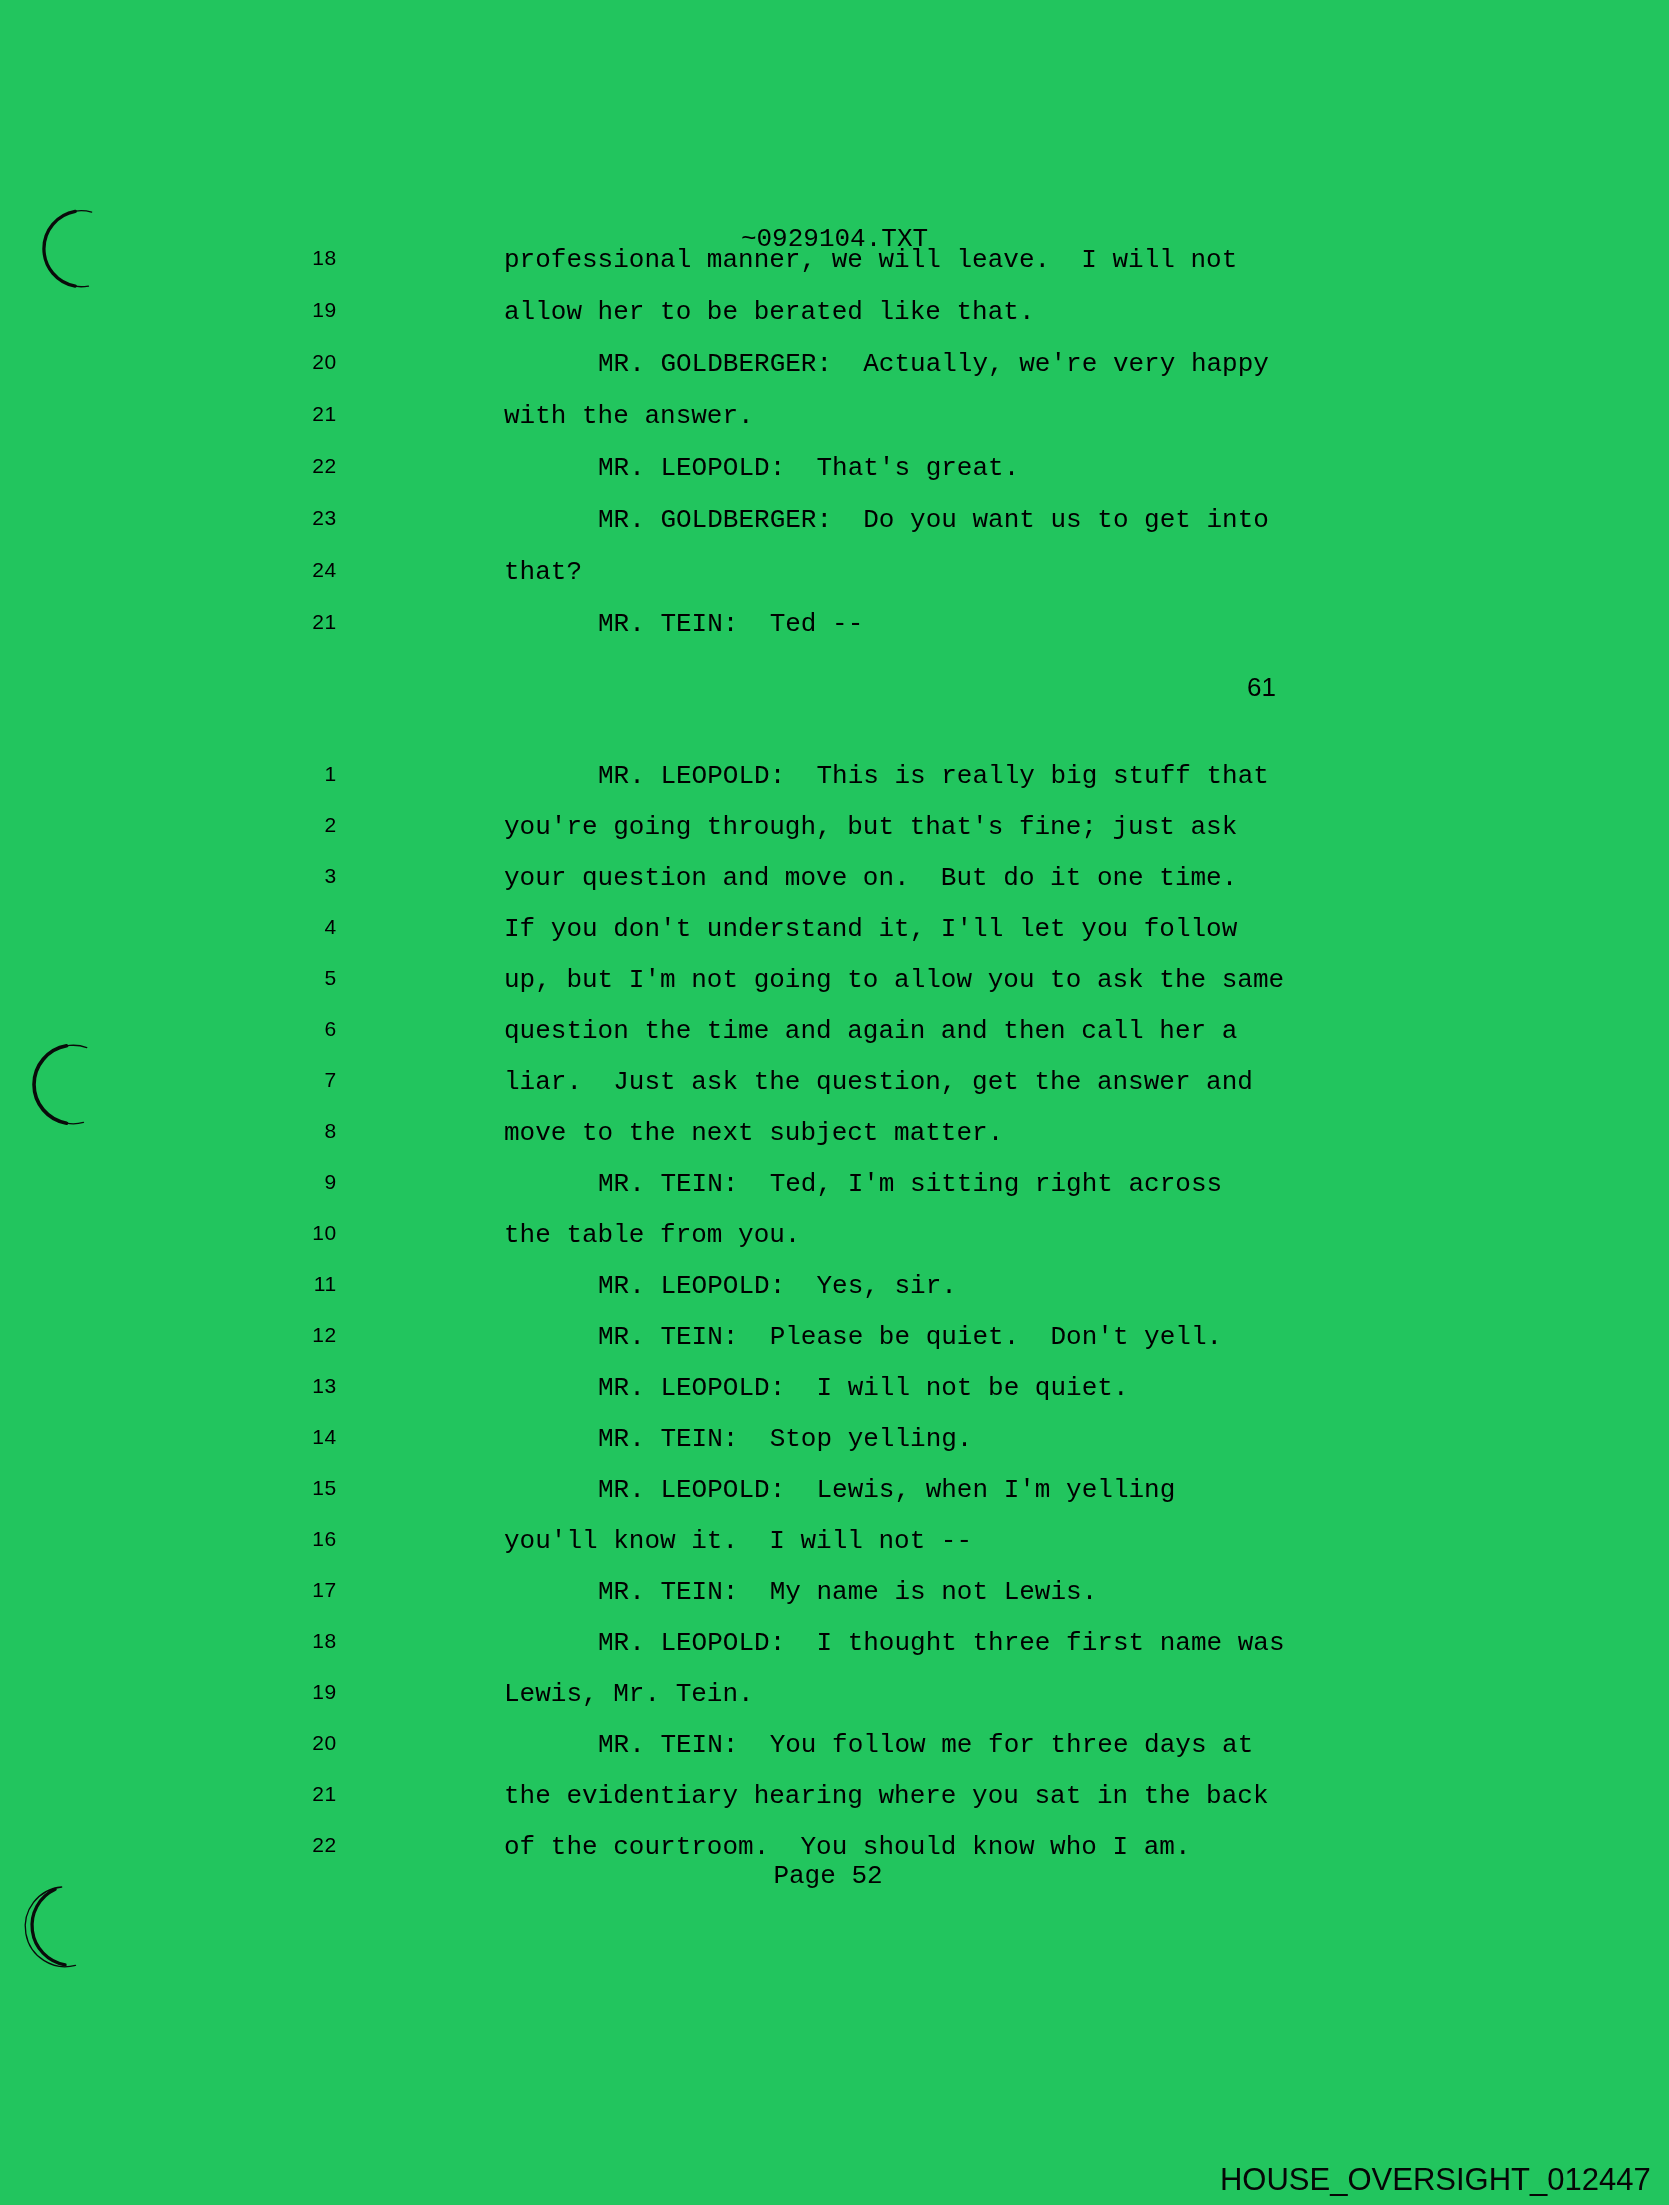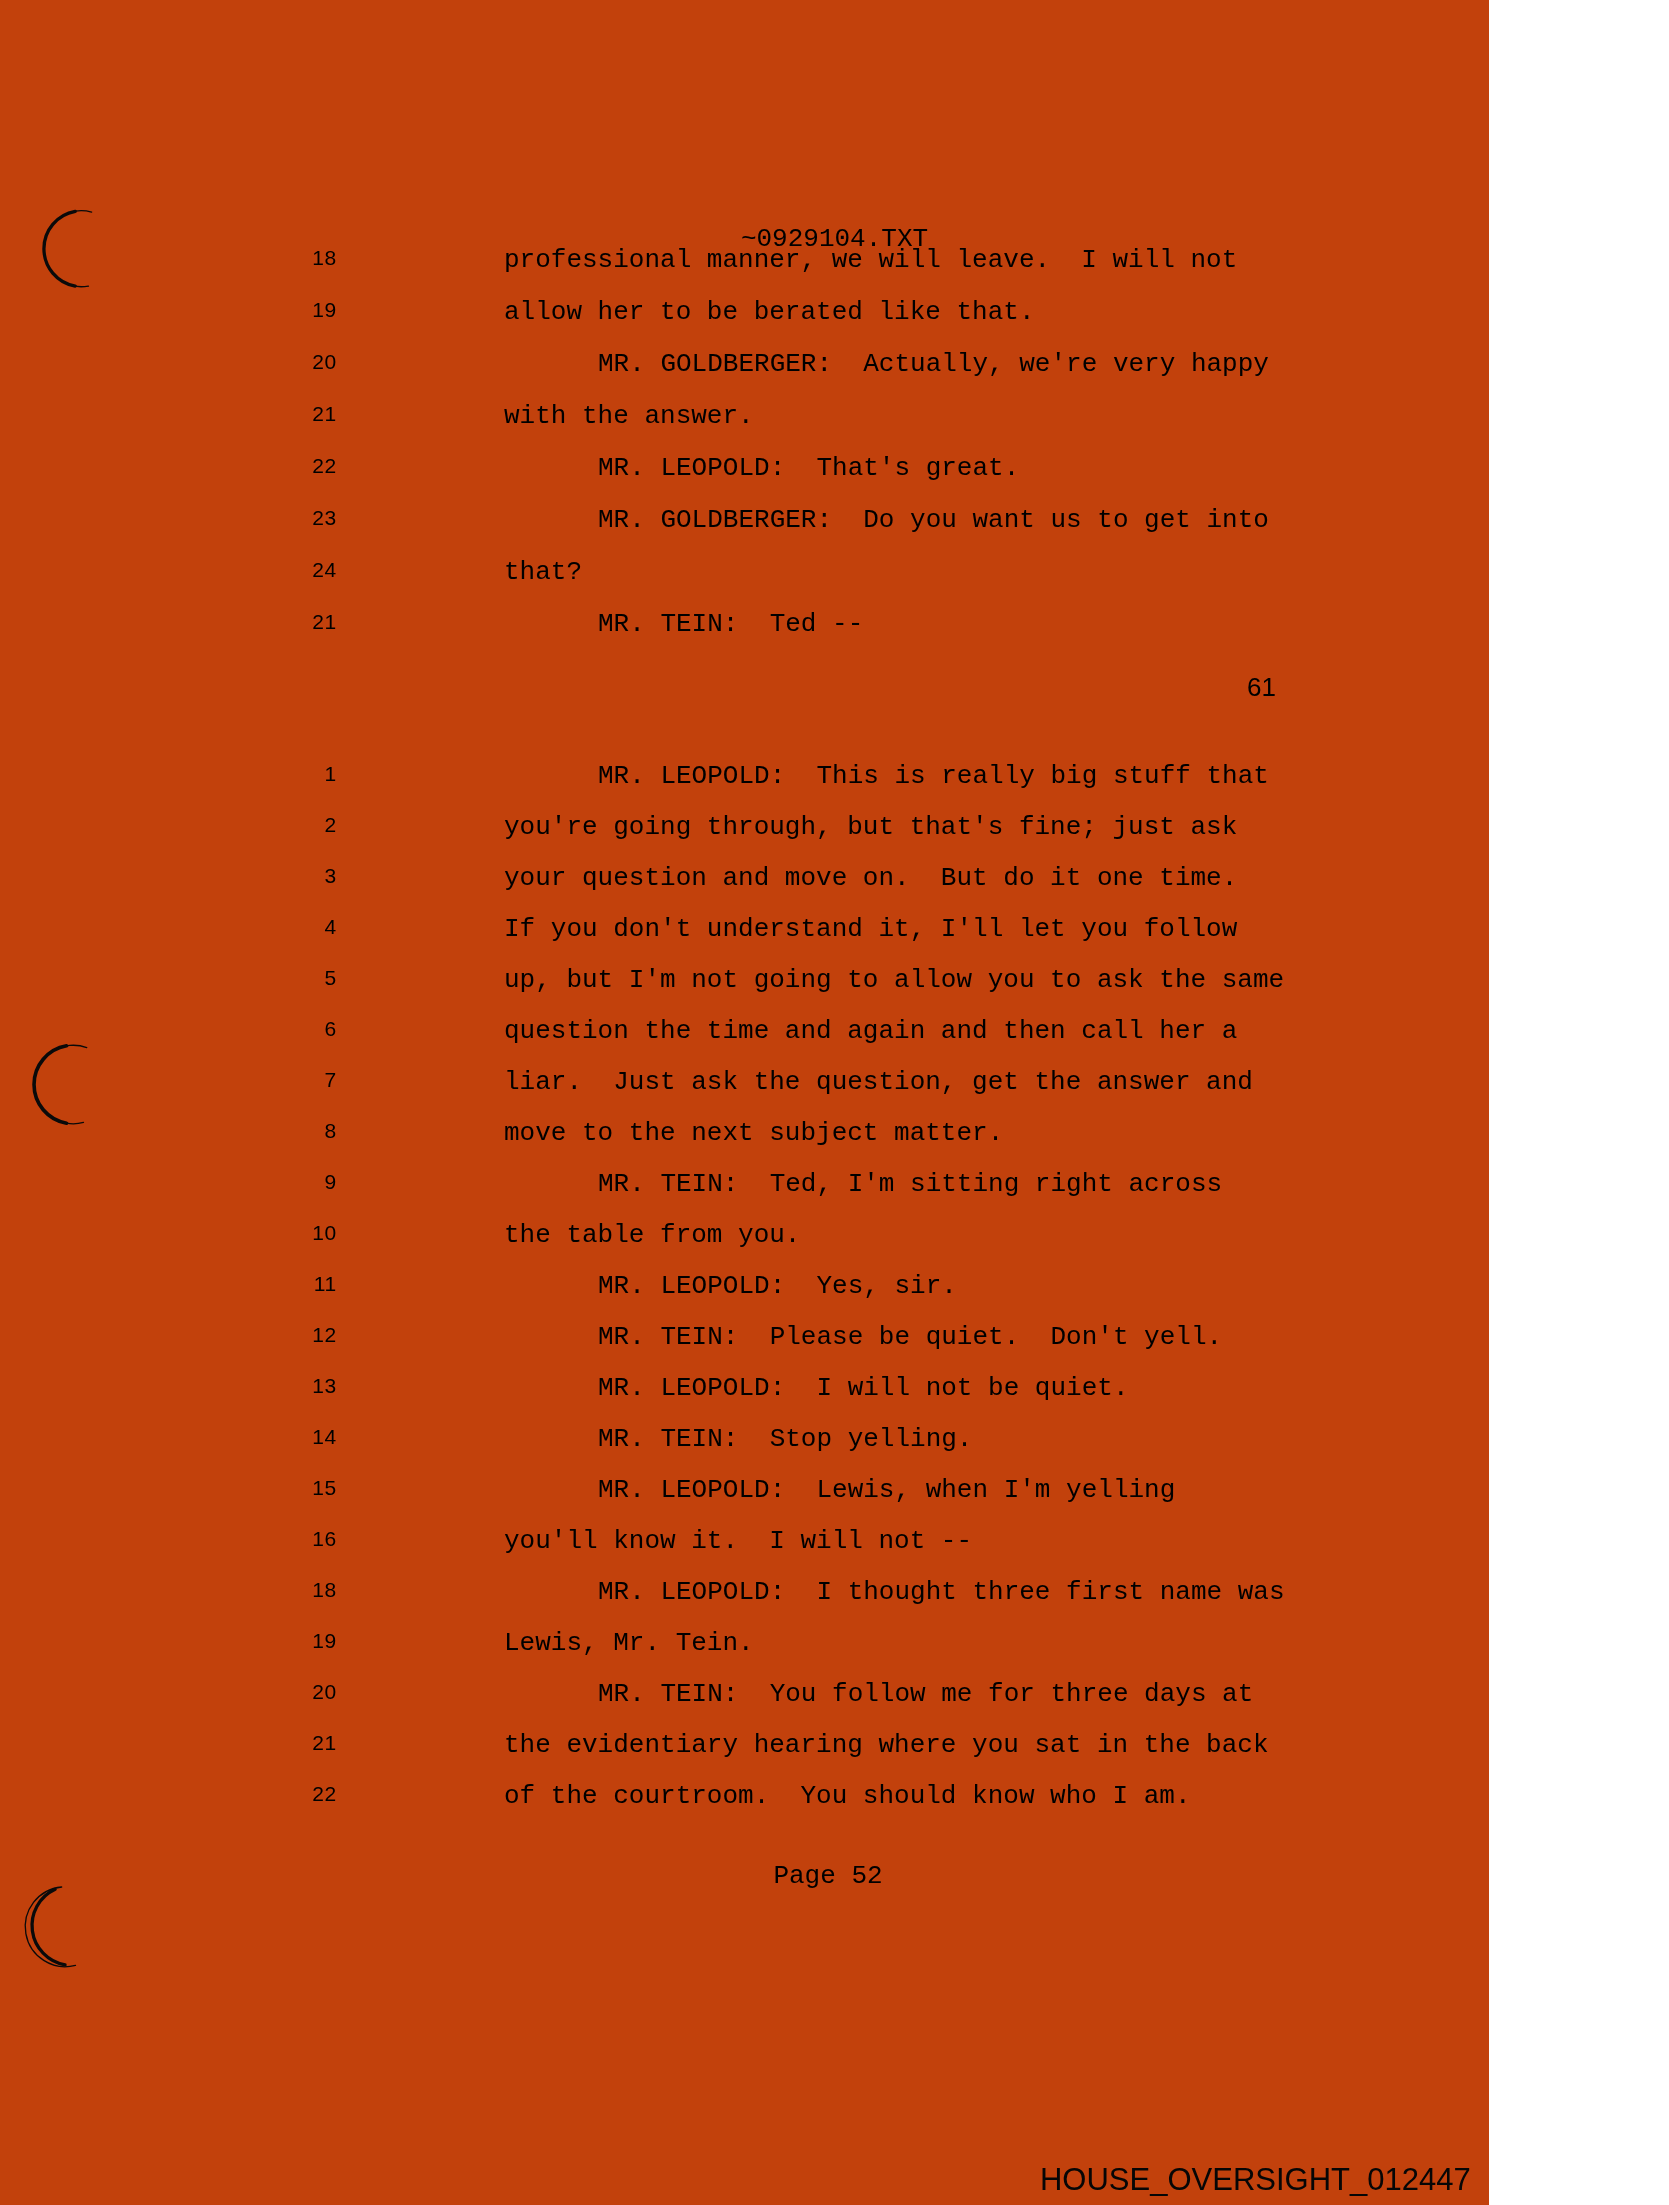--- a/index.html
+++ b/index.html
@@ -1,19 +1,19 @@
 <!DOCTYPE html>
 <html style="font-size:10.5px"><head>
 <meta charset="utf-8">
 <style>
   html,body{margin:0;padding:0;background:#ffffff;}
   .page{
     position:relative;
-    width:1489px;height:2205px;
-    background:#c2410c;
+    width:1669px;height:2205px;
+    background:#22c55e;
     color:#000000;
     font-family:"Liberation Mono","DejaVu Sans Mono",monospace;
     overflow:hidden;
   }
   .artifacts{position:absolute;left:0;top:0;width:1669px;height:2205px;pointer-events:none;}
   .filename{
     position:absolute;top:226px;left:0;width:1669px;
     text-align:center;font-size:26px;line-height:1.0;white-space:pre;
   }
   .section{position:absolute;left:0;width:1669px;}
@@ -163,20 +163,24 @@
     </div>
       <div class="row">
       <span class="ln">15</span>
       <span class="lt indent">MR. LEOPOLD:  Lewis, when I'm yelling</span>
     </div>
       <div class="row">
       <span class="ln">16</span>
       <span class="lt">you'll know it.  I will not --</span>
     </div>
       <div class="row">
+      <span class="ln">17</span>
+      <span class="lt indent">MR. TEIN:  My name is not Lewis.</span>
+    </div>
+      <div class="row">
       <span class="ln">18</span>
       <span class="lt indent">MR. LEOPOLD:  I thought three first name was</span>
     </div>
       <div class="row">
       <span class="ln">19</span>
       <span class="lt">Lewis, Mr. Tein.</span>
     </div>
       <div class="row">
       <span class="ln">20</span>
       <span class="lt indent">MR. TEIN:  You follow me for three days at</span>

